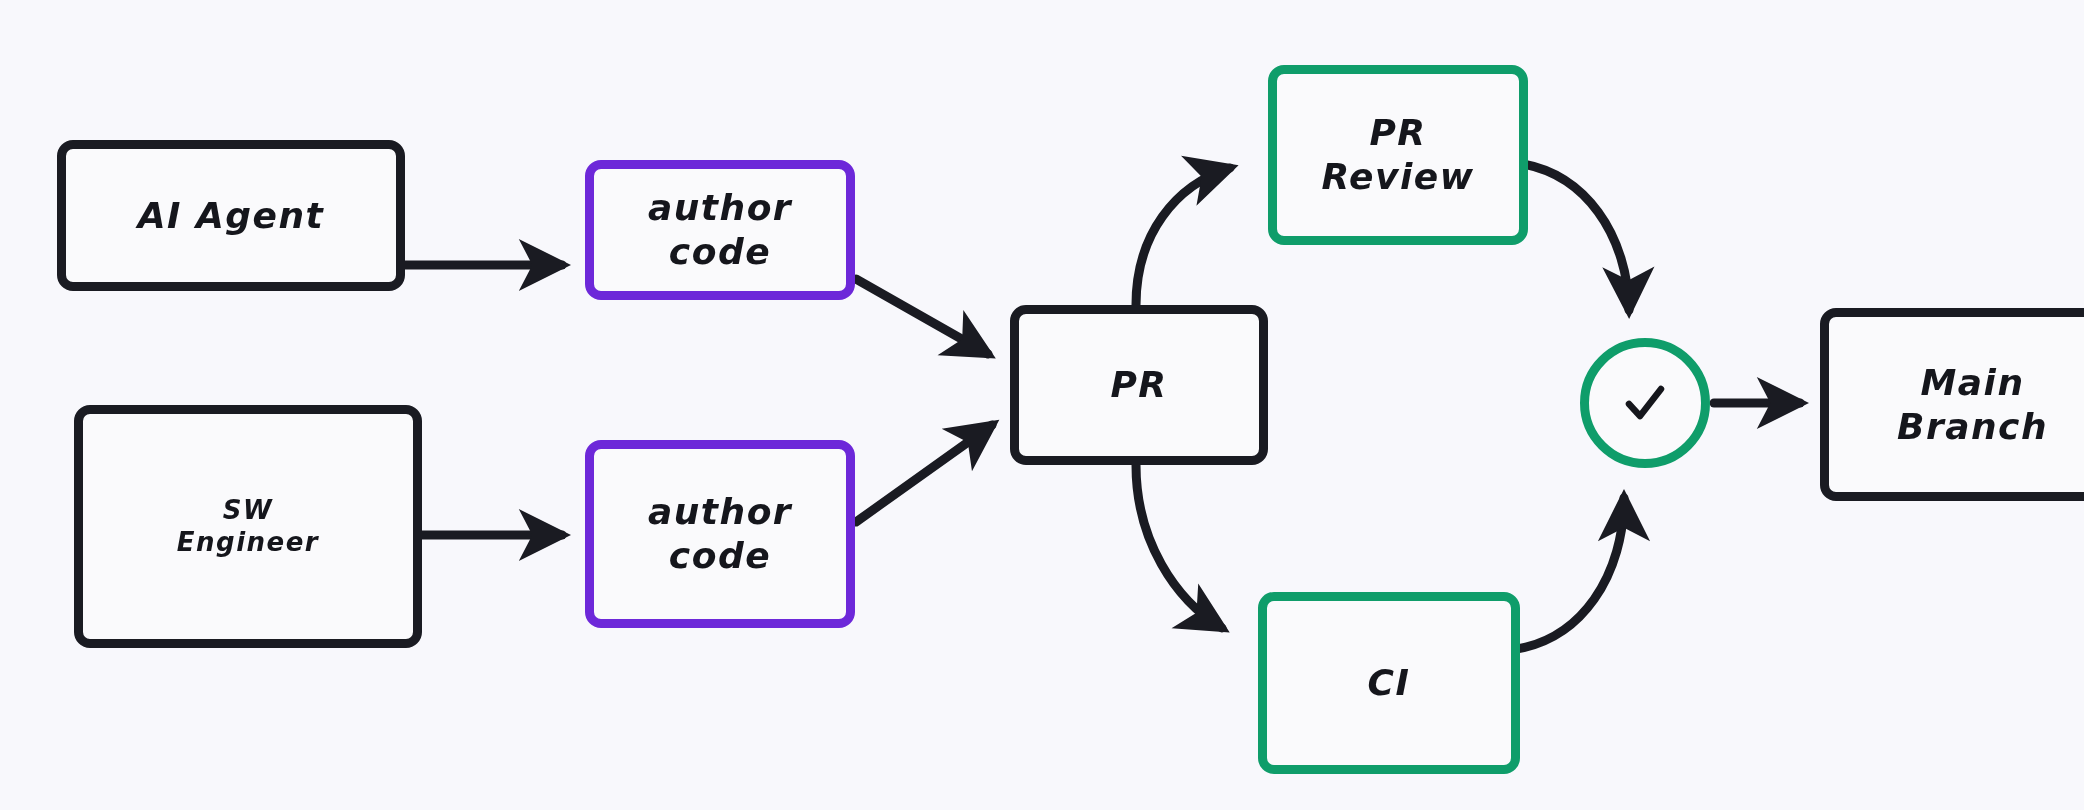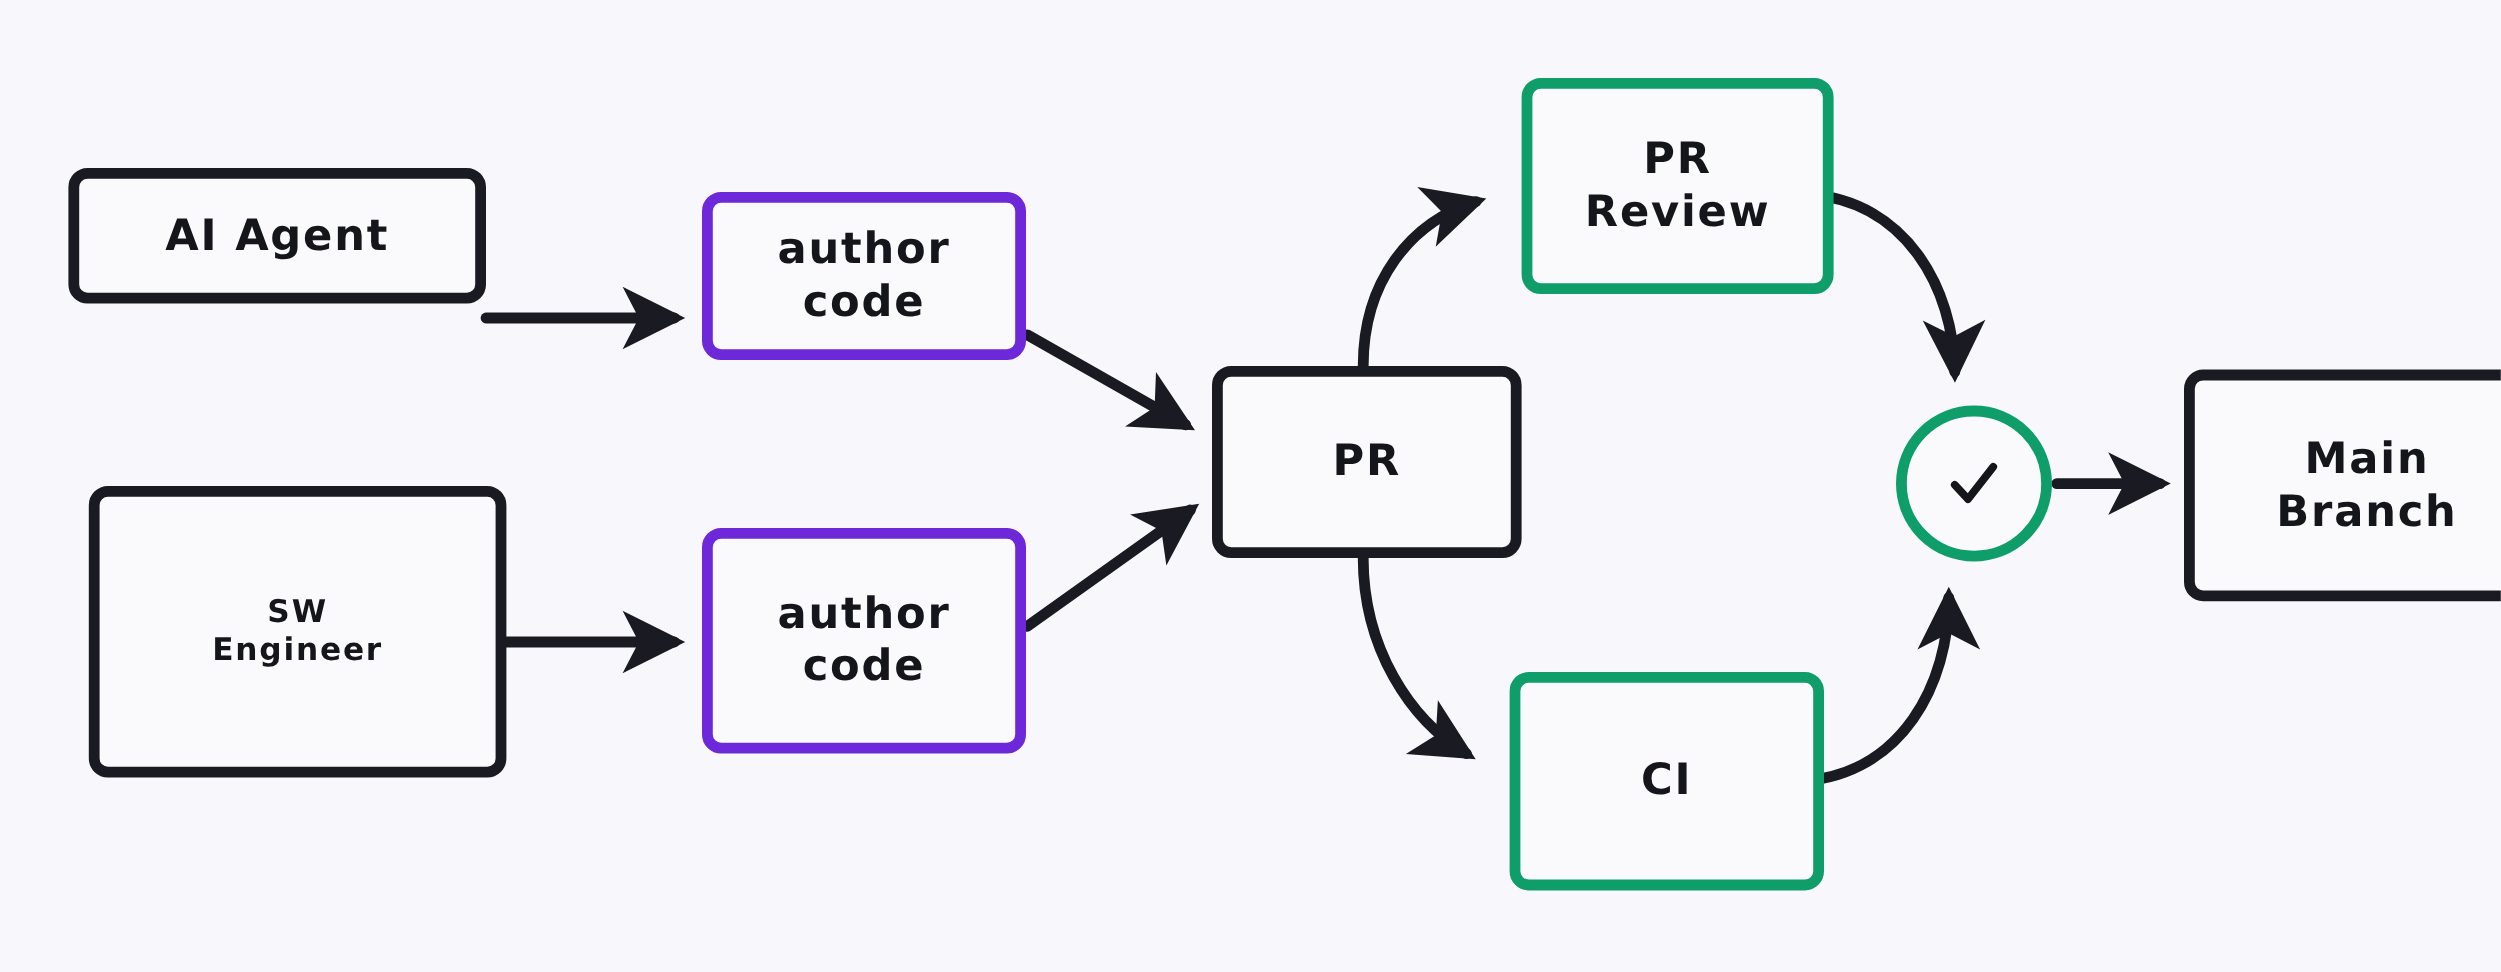--- a/index.html
+++ b/index.html
@@ -34,20 +34,21 @@
     align-items: center;
     justify-content: center;
     text-align: center;
     border-radius: 16px;
     color: #15161c;
     font-family: "DejaVu Sans", sans-serif;
     font-weight: 700;
     letter-spacing: 1.5px;
     line-height: 1.22;
     white-space: pre-line;
+    font-style: italic;
   }
   .node.dark   { border: 9px solid #1a1b22; }
   .node.blue   { border: 9px solid #6d28d9; }
   .node.green  { border: 9px solid #0f9d6a; }
 
   .check-circle {
     position: absolute;
     box-sizing: border-box;
     border: 9px solid #0f9d6a;
     border-radius: 50%;
@@ -85,21 +86,21 @@
       <path d="M1136,465 C1136,540 1175,600 1222,628" marker-end="url(#arrowhead)"></path>
 
       <path d="M1508,162 C1588,168 1628,240 1629,310" marker-end="url(#arrowhead)"></path>
 
       <path d="M1502,651 C1585,645 1624,570 1624,498" marker-end="url(#arrowhead)"></path>
 
       <path d="M1714,403 L1800,403" marker-end="url(#arrowhead)"></path>
     </g>
   </svg>
 
-  <div class="node dark" style="left:57px;top:140px;width:348px;height:113px;font-size:36px;align-items:center;">
+  <div class="node dark" style="left:57px;top:140px;width:348px;height:151px;font-size:36px;align-items:center;">
     <span>AI Agent</span>
   </div>
 
   <div class="node dark" style="left:74px;top:405px;width:348px;height:243px;font-size:26px;">
     <span>SW
 Engineer</span>
   </div>
 
   <div class="node blue" style="left:585px;top:160px;width:270px;height:140px;font-size:36px;">
     <span>author
@@ -113,21 +114,21 @@
 
   <div class="node dark" style="left:1010px;top:305px;width:258px;height:160px;font-size:36px;">
     <span>PR</span>
   </div>
 
   <div class="node green" style="left:1268px;top:65px;width:260px;height:180px;font-size:36px;">
     <span>PR
 Review</span>
   </div>
 
-  <div class="node green" style="left:1258px;top:560px;width:262px;height:182px;font-size:36px;">
+  <div class="node green" style="left:1258px;top:592px;width:262px;height:182px;font-size:36px;">
     <span>CI</span>
   </div>
 
   <div class="check-circle" style="left:1580px;top:338px;width:130px;height:130px;">
     <svg width="62" height="62" viewBox="0 0 62 62">
       <path d="M15,32 L26,44 L47,17" fill="none" stroke="#15161c" stroke-width="6.5" stroke-linecap="round" stroke-linejoin="round"></path>
     </svg>
   </div>
 
   <div class="node dark" style="left:1820px;top:308px;width:305px;height:193px;font-size:36px;">

